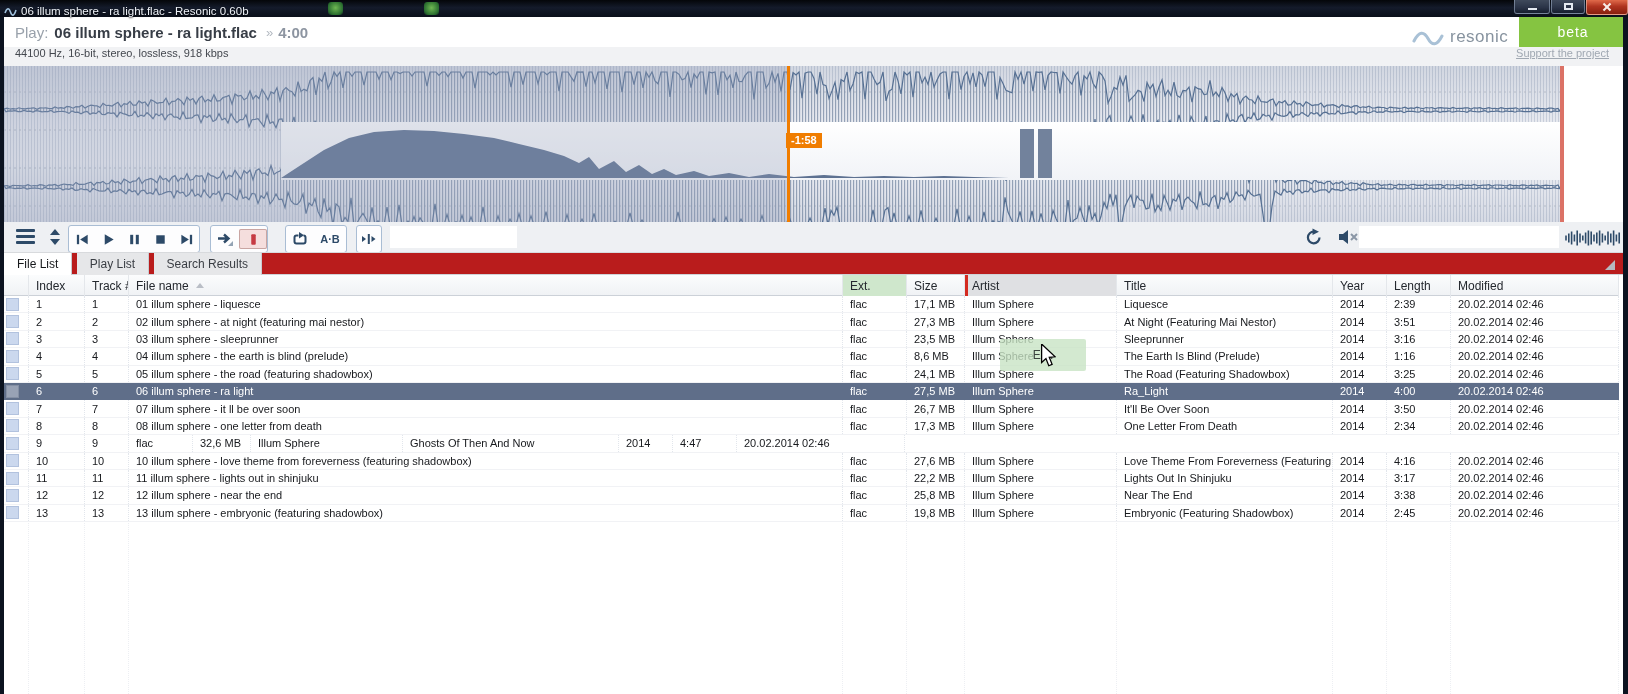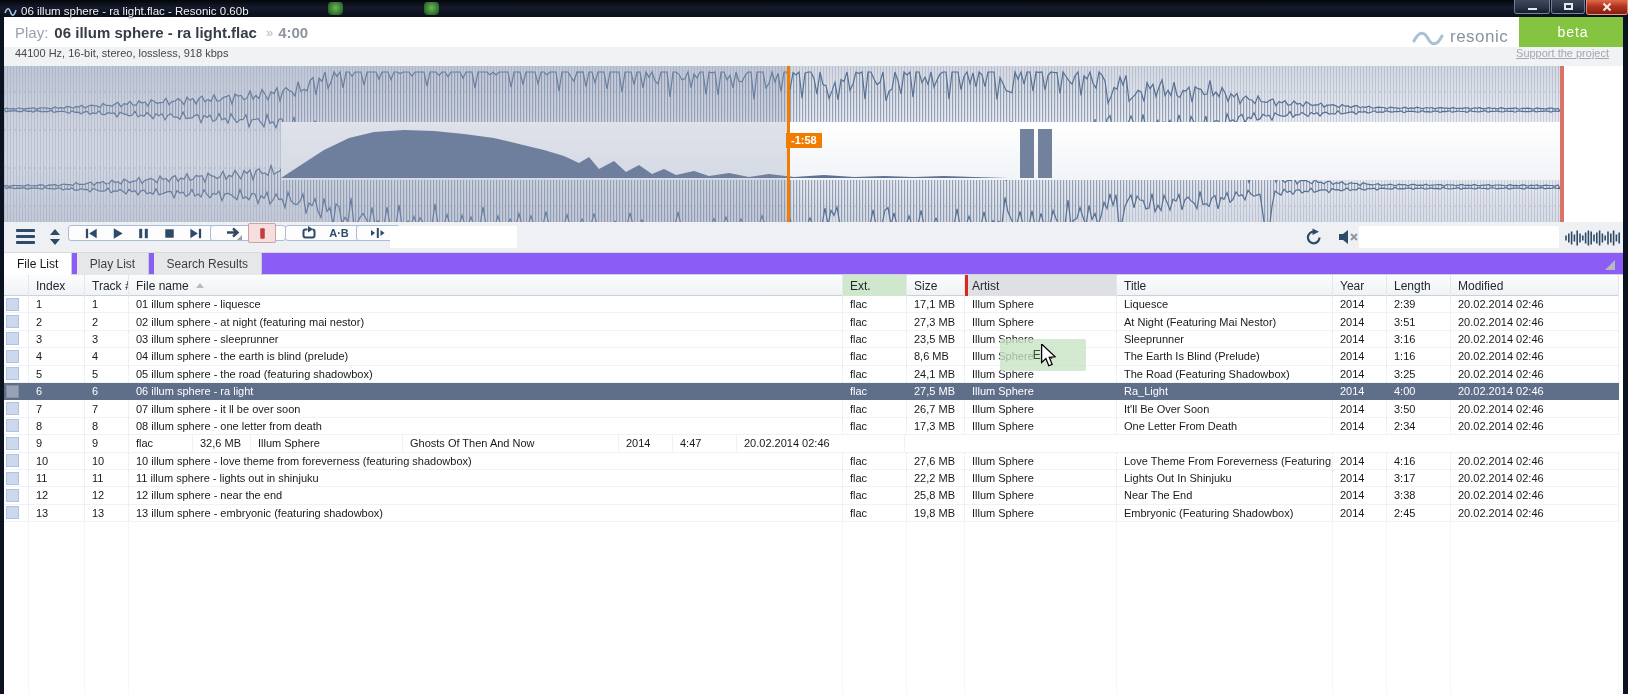--- a/index.html
+++ b/index.html
@@ -52,29 +52,29 @@
       linear-gradient(180deg,#d2d7e1 0%,#e8eaf0 38%,#eceef3 62%,#d6dae4 100%);}
   .playhead-label{position:absolute;left:786px;top:133px;height:15px;padding:0 5px;background:#f07d00;
     color:#fff;font-size:11px;font-weight:bold;line-height:15px;z-index:6;}
   
   .toolbar{position:absolute;left:4px;top:222px;width:1619px;height:30px;background:#eef0f3;}
   .hamburger{position:absolute;left:12px;top:7px;width:20px;height:15px;display:flex;flex-direction:column;justify-content:space-between;}
   .hamburger span{display:block;width:19px;height:3px;background:#2d4a68;border-radius:1px;}
   .spinner{position:absolute;left:45px;top:6px;width:12px;height:18px;}
   .spin-up{position:absolute;left:1px;top:1px;width:0;height:0;border-left:5px solid transparent;border-right:5px solid transparent;border-bottom:6px solid #2d4a68;}
   .spin-down{position:absolute;left:1px;top:11px;width:0;height:0;border-left:5px solid transparent;border-right:5px solid transparent;border-top:6px solid #2d4a68;}
-  .tgroup{position:absolute;top:3px;height:16px;background:#fdfdfe;border:1px solid #a9bdd4;border-radius:3px;
-    display:flex;align-items:center;padding:0 9px;justify-content:space-between;}
+  .tgroup{position:absolute;top:3px;height:28px;background:#fdfdfe;border:1px solid #a9bdd4;border-radius:3px;
+    display:flex;align-items:center;padding:0 0;justify-content:space-between;}
   .tbtn{width:26px;height:20px;display:flex;align-items:center;justify-content:center;border-radius:2px;}
   .tbtn.active{background:#f5dedd;box-shadow:inset 0 0 0 1px #c9a5a2;}
   .pos-display{position:absolute;left:386px;top:4px;width:127px;height:22px;background:#fff;}
   .vol-display{position:absolute;left:1355px;top:4px;width:200px;height:22px;background:#fff;}
   .r-icon{position:absolute;top:6px;}
   
-  .tabstrip{position:absolute;left:4px;top:252px;width:1619px;height:23px;background:#8b5cf6;
+  .tabstrip{position:absolute;left:4px;top:252px;width:1619px;height:23px;background:#b91c1c;
     border-top:1px solid #d8dadd;border-bottom:1px solid #cfd2d7;}
   .tab{position:relative;display:inline-block;height:22px;line-height:22px;padding:0 13px;
     font-size:12px;color:#3a3e44;border-right:1px solid #c9ccd1;background:#e6e7e9;vertical-align:top;}
   .tab.active{background:#fff;color:#16181b;height:23px;margin-bottom:-1px;z-index:2;}
   .grip{position:absolute;right:8px;bottom:4px;width:0;height:0;
     border-left:10px solid transparent;border-bottom:10px solid #b6b9be;}
   
   .thead{position:absolute;left:4px;top:275px;width:1615px;height:21px;display:flex;
     background:linear-gradient(180deg,#fbfcfd,#f0f2f5);border-bottom:1px solid #ccd1d8;z-index:3;}
   .hcell{height:21px;display:flex;align-items:center;padding:0 7px;font-size:12px;color:#24282e;

